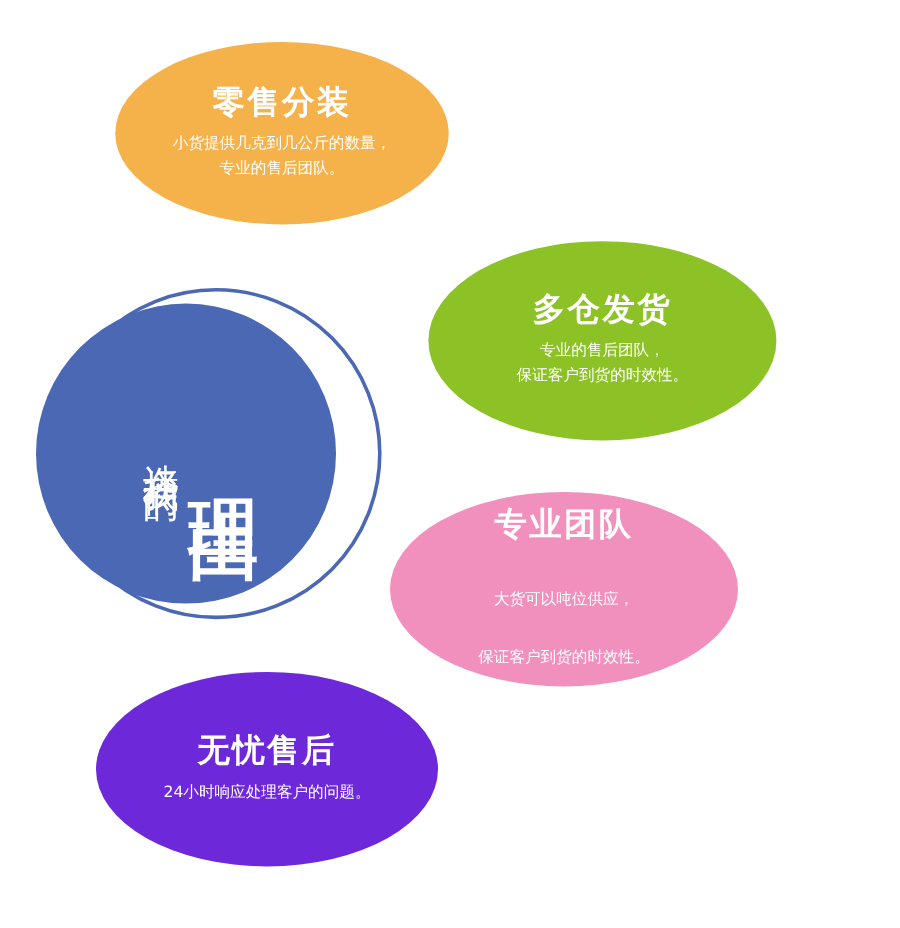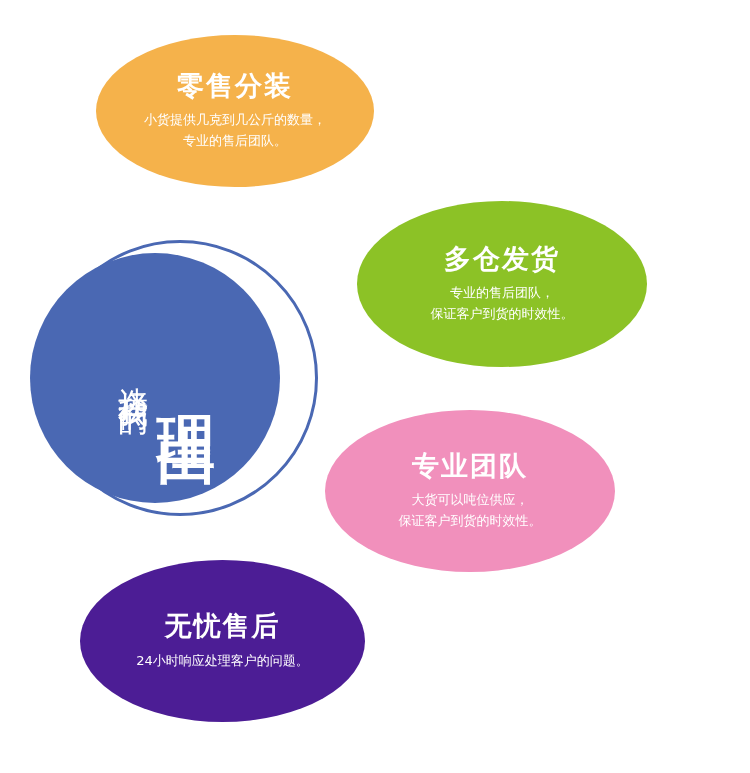--- a/index.html
+++ b/index.html
@@ -52,21 +52,21 @@
   #bubble-retail {
     left: 96px;  top: 35px;
     width: 278px; height: 152px;
   }
   #bubble-warehouse {
     left: 357px; top: 201px;
     width: 290px; height: 166px;
   }
   #bubble-team {
     left: 325px; top: 410px;
-    width: 290px; height: 162px;
+    width: 290px; height: 162px; gap: 28px;
   }
   #bubble-aftersale {
     left: 80px;  top: 560px;
     width: 285px; height: 162px;
   }
 
   
   #center-circle-wrap {
     position: absolute;
     left: 0px;
@@ -146,21 +146,21 @@
     <div class="b-line">专业的售后团队，</div>
     <div class="b-line">保证客户到货的时效性。</div>
   </div>
 
   <div class="bubble" id="bubble-team" style="background: rgb(241, 144, 188); color: rgb(255, 255, 255);">
     <div class="b-title">专业团队</div>
     <div class="b-line">大货可以吨位供应，</div>
     <div class="b-line">保证客户到货的时效性。</div>
   </div>
 
-  <div class="bubble" id="bubble-aftersale" style="background: #4c1d95; color: rgb(255, 255, 255);">
+  <div class="bubble" id="bubble-aftersale" style="background: #6d28d9; color: rgb(255, 255, 255);">
     <div class="b-title">无忧售后</div>
     <div class="b-line">24小时响应处理客户的问题。</div>
   </div>
 
   <div id="center-circle-wrap">
     <div id="center-ring" style="border-color: rgb(74, 104, 179);"></div>
     <div id="center-disc" style="background: rgb(74, 104, 179);"></div>
     <div id="center-text" style="color: rgb(255, 255, 255);">
       <div class="v-col" id="center-text-large">理由</div>
       <div class="v-col" id="center-text-small">选择我们的</div>

